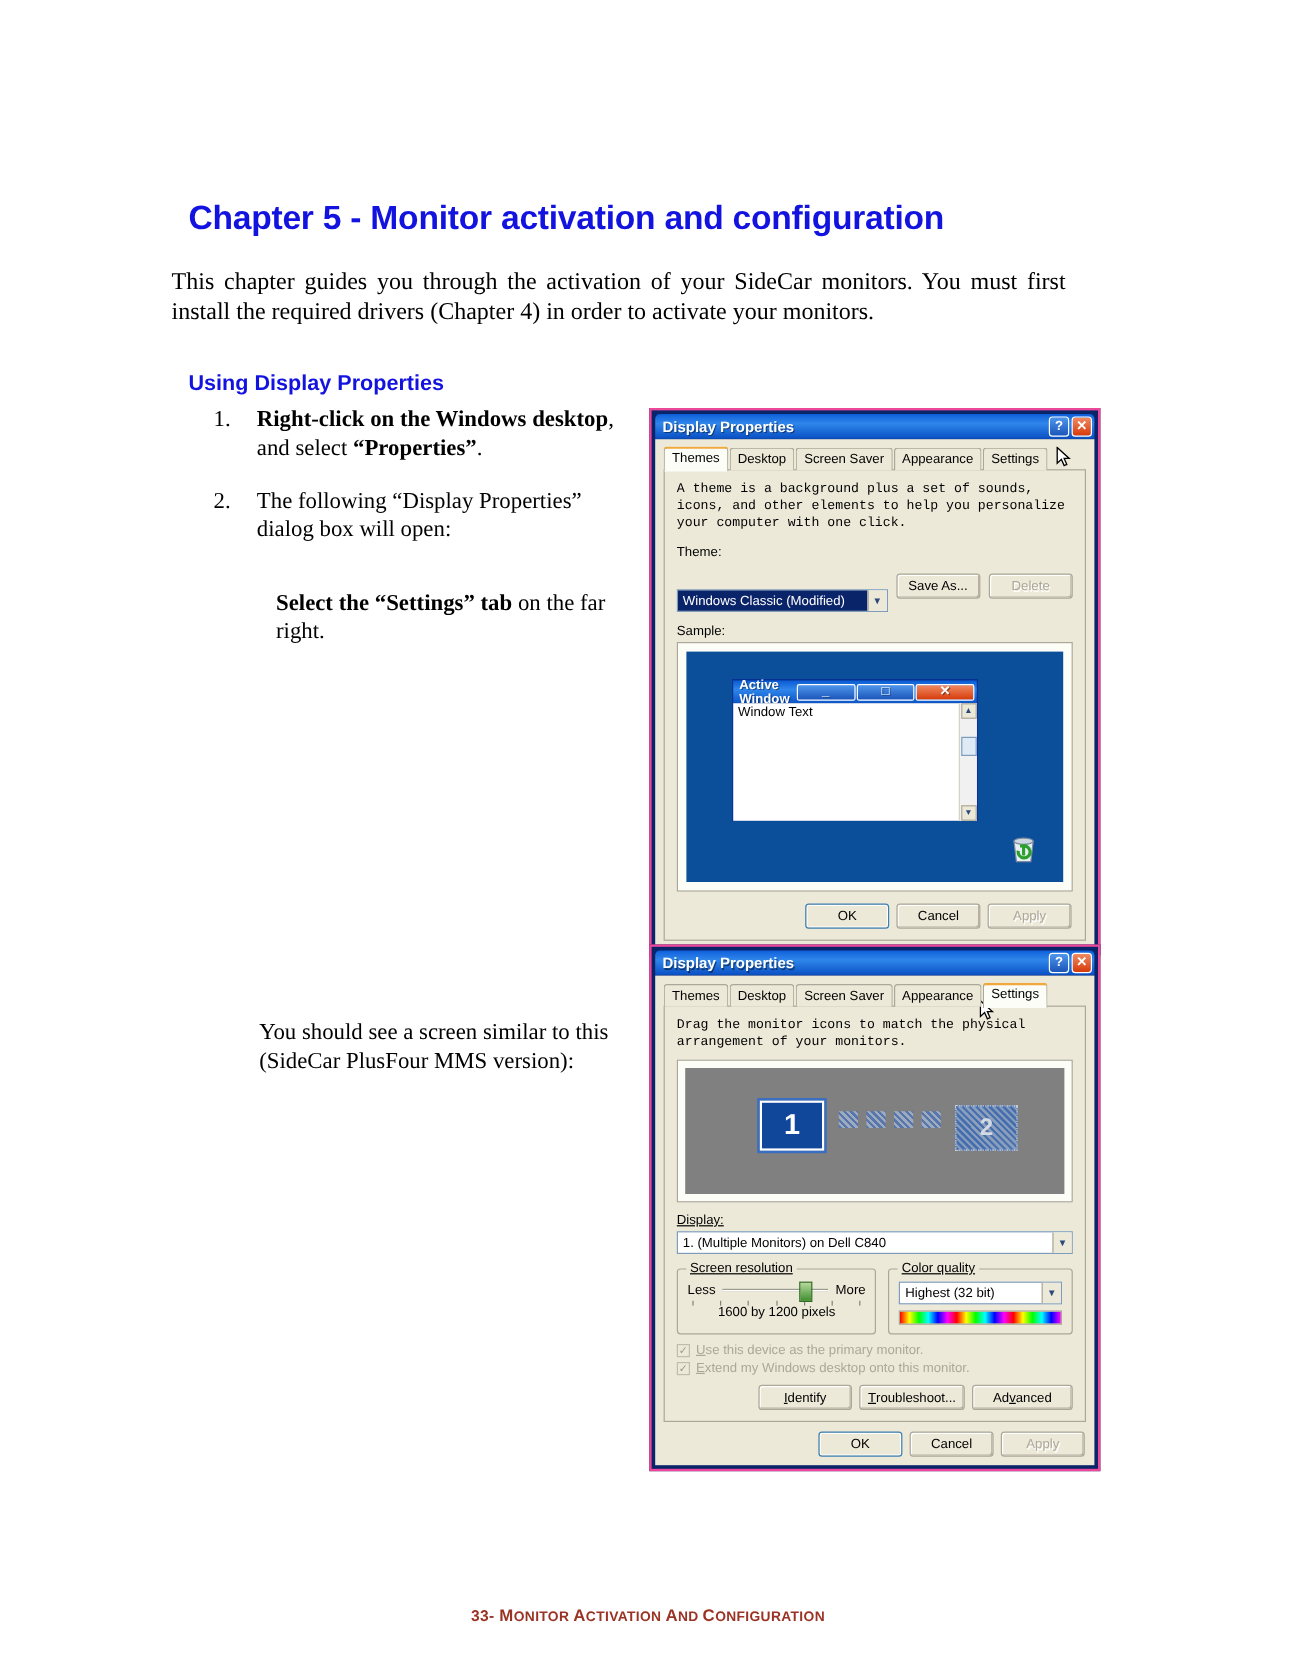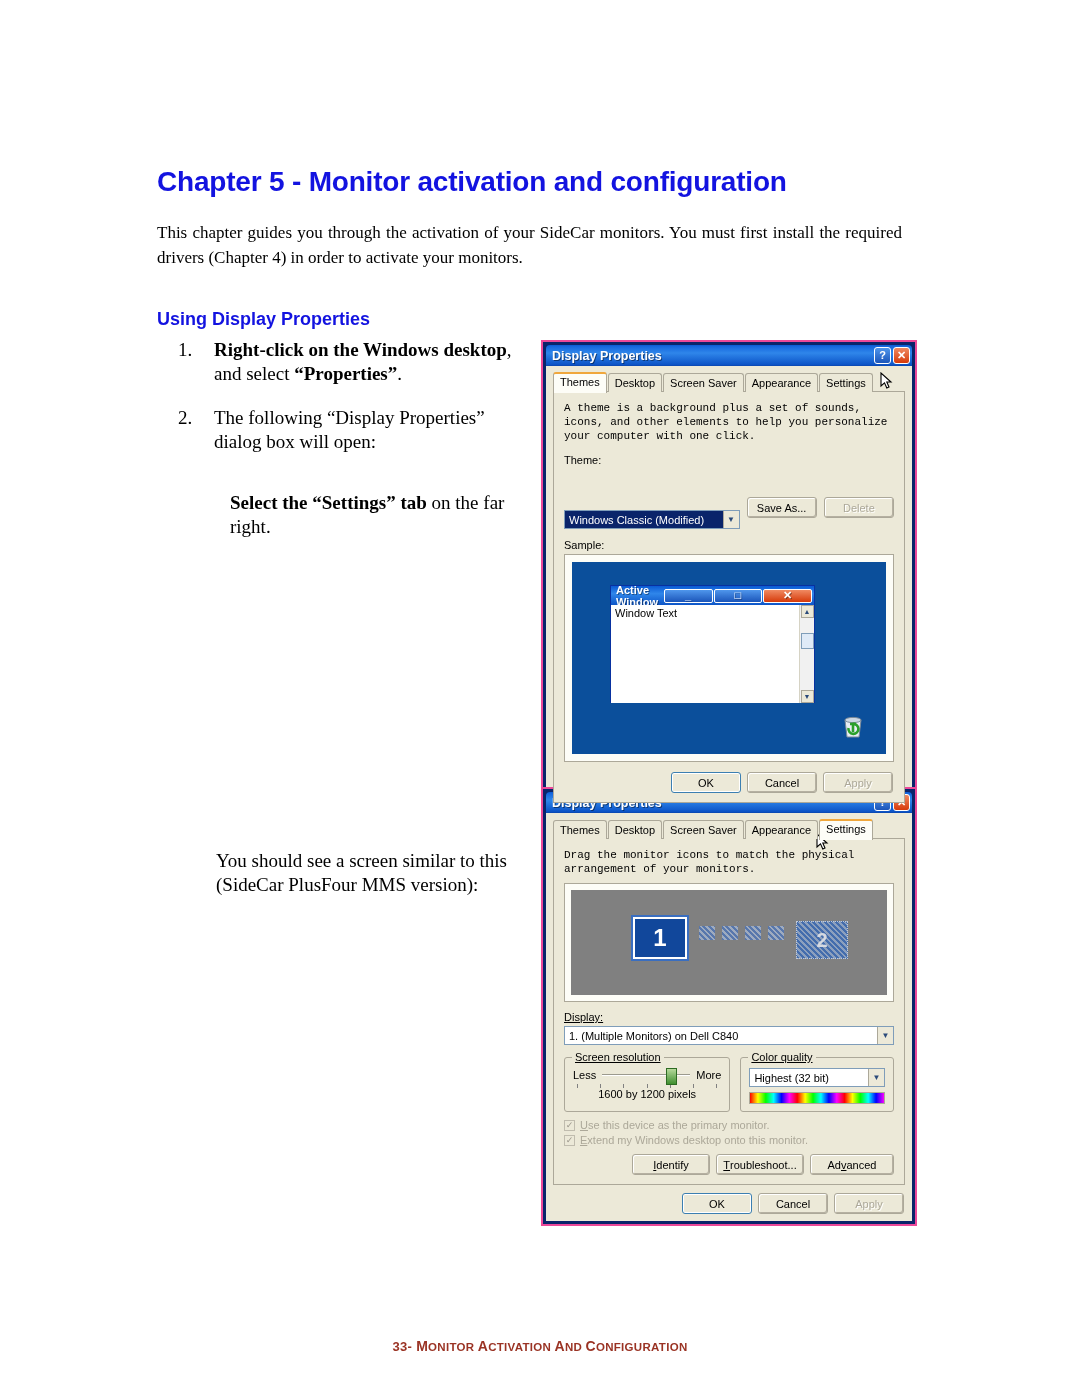--- a/index.html
+++ b/index.html
@@ -15,22 +15,22 @@
   
   .page { position:absolute; inset:0; }
 
   .chapter-title{
     position:absolute; left:157px; top:148px; width:790px;
     font-family:"Liberation Sans", sans-serif;
     font-weight:bold; font-size:28px; line-height:1.1;
     color:#1313e0; letter-spacing:-0.2px;
   }
   .intro{
-    position:absolute; left:157px; top:203px; width:745px;
-    font-size:17px; line-height:25px; color:#000;
+    position:absolute; left:143px; top:203px; width:745px;
+    font-size:20px; line-height:25px; color:#000;
     text-align:justify;
   }
   .section-head{
     position:absolute; left:157px; top:294px;
     font-family:"Liberation Sans", sans-serif;
     font-weight:bold; font-size:18px; color:#1313e0;
   }
 
   .olist{ position:absolute; left:178px; top:338px; width:345px; }
   .li{ display:flex; margin-bottom:20px; }
@@ -316,21 +316,21 @@
         <span class="cursor" style="position:relative; margin-left:6px; top:-2px;">
           <svg width="13" height="18" viewBox="0 0 13 18">
               <path d="M1 1 L1 14 L4.5 10.8 L6.8 16 L9 15 L6.8 10 L11 10 Z" fill="#fff" stroke="#000" stroke-width="1.1"></path>
             </svg>
         </span>
       </div>
 
       <div class="tabpane">
         <div class="desc" style="margin-bottom:11px;">A theme is a background plus a set of sounds, icons, and other elements to help you personalize your computer with one click.</div>
 
-        <div class="lbl" style="margin-bottom:20px;">Theme:</div>
+        <div class="lbl" style="margin-bottom:1px;">Theme:</div>
         <div style="display:flex; gap:7px; align-items:center; margin-bottom:10px;">
           <div class="combo sel" style="width:180px;margin-top:24px;">
             <span class="val">Windows Classic (Modified)</span>
             <span class="arrow">▼</span>
           </div>
           <span class="xpbtn" style="width:72px;">Save As...</span>
           <span class="xpbtn dis" style="width:72px;">Delete</span>
         </div>
 
         <div class="lbl" style="margin-bottom:3px;">Sample:</div>

